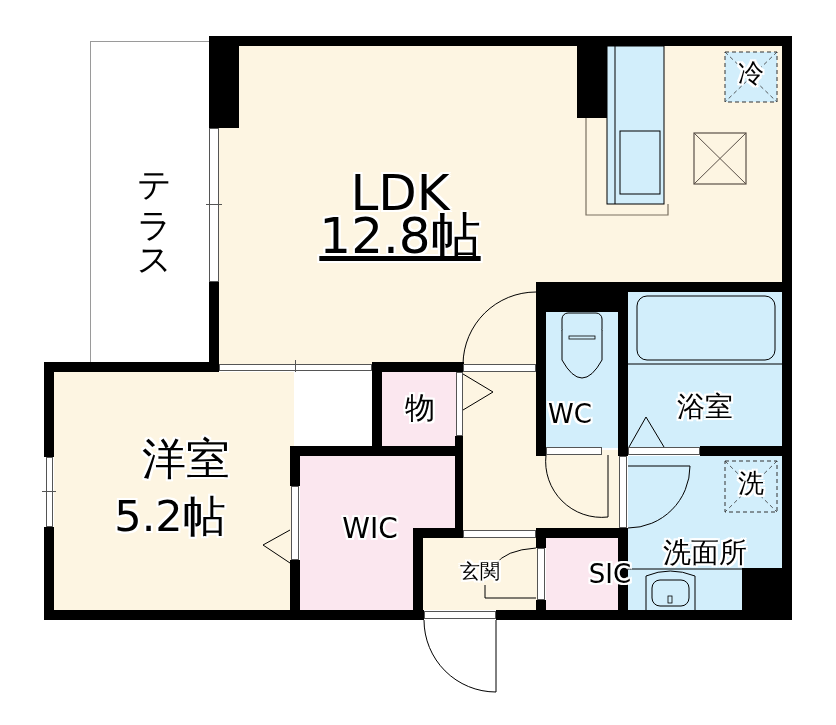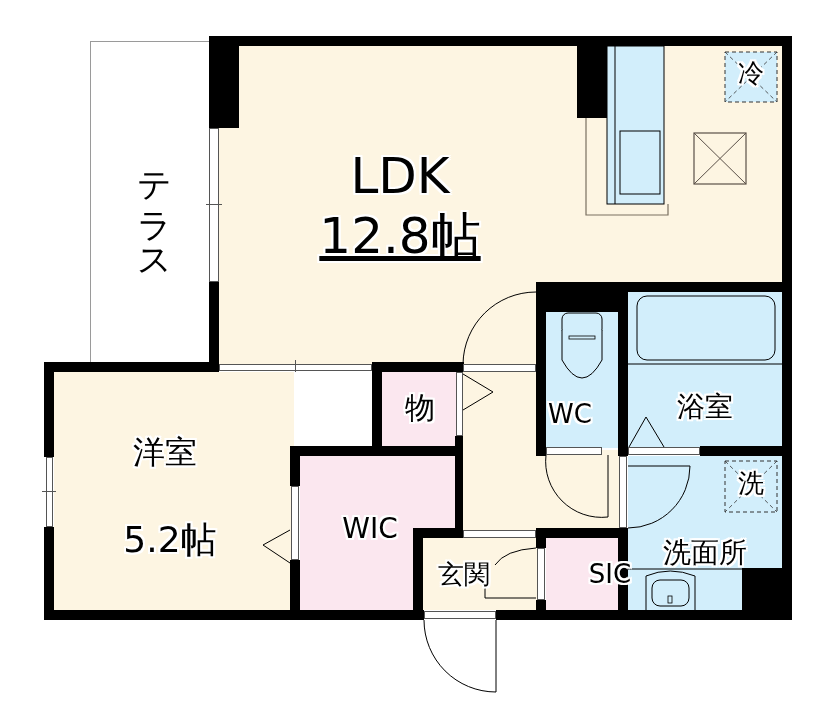--- a/index.html
+++ b/index.html
@@ -181,31 +181,31 @@
 
   <polyline points="485,585 485,598 536,598" fill="none" stroke="#000" stroke-width="1"></polyline>
 
   <path d="M536,548 Q505,550 495,565" fill="none" stroke="#000" stroke-width="1"></path>
 
   <path d="M424,620 A72,72 0 0 0 496,692 L496,620" fill="none" stroke="#000" stroke-width="1"></path>
 </svg>
 
 <div class="label" style="left:128px; top:150px; width:44px; font-size:34px; writing-mode:vertical-rl; line-height:1;">テラス</div>
 
-<div class="label" style="left:300px; top:150px; width:200px; font-size:50px;">LDK</div>
+<div class="label" style="left:300px; top:167px; width:200px; font-size:50px;">LDK</div>
 <div class="label" style="left:290px; top:210px; width:220px; font-size:50px;text-decoration:underline;">12.8帖</div>
 
-<div class="label" style="left:85px; top:436px; width:160px; font-size:32px;">洋室</div>
-<div class="label" style="left:90px; top:521px; width:160px; font-size:36px;">5.2帖</div>
+<div class="label" style="left:106px; top:436px; width:160px; font-size:44px;">洋室</div>
+<div class="label" style="left:90px; top:494px; width:160px; font-size:43px;">5.2帖</div>
 
 <div class="label" style="left:383px; top:392px; width:74px; font-size:30px;">物</div>
 
 <div class="label" style="left:300px; top:514px; width:140px; font-size:28px;">WIC</div>
 
-<div class="label" style="left:414px; top:561px; width:100px; font-size:26px;">玄関</div>
+<div class="label" style="left:430px; top:561px; width:100px; font-size:20px;">玄関</div>
 
 <div class="label" style="left:546px; top:561px; width:76px; font-size:26px;padding-left:26px;">SIC</div>
 
 <div class="label" style="left:546px; top:401px; width:48px; font-size:26px;">WC</div>
 
 <div class="label" style="left:640px; top:392px; width:130px; font-size:28px;">浴室</div>
 
 <div class="label" style="left:640px; top:538px; width:130px; font-size:28px;">洗面所</div>
 
 <div class="label" style="left:727px; top:60px; width:48px; font-size:26px;">冷</div>

